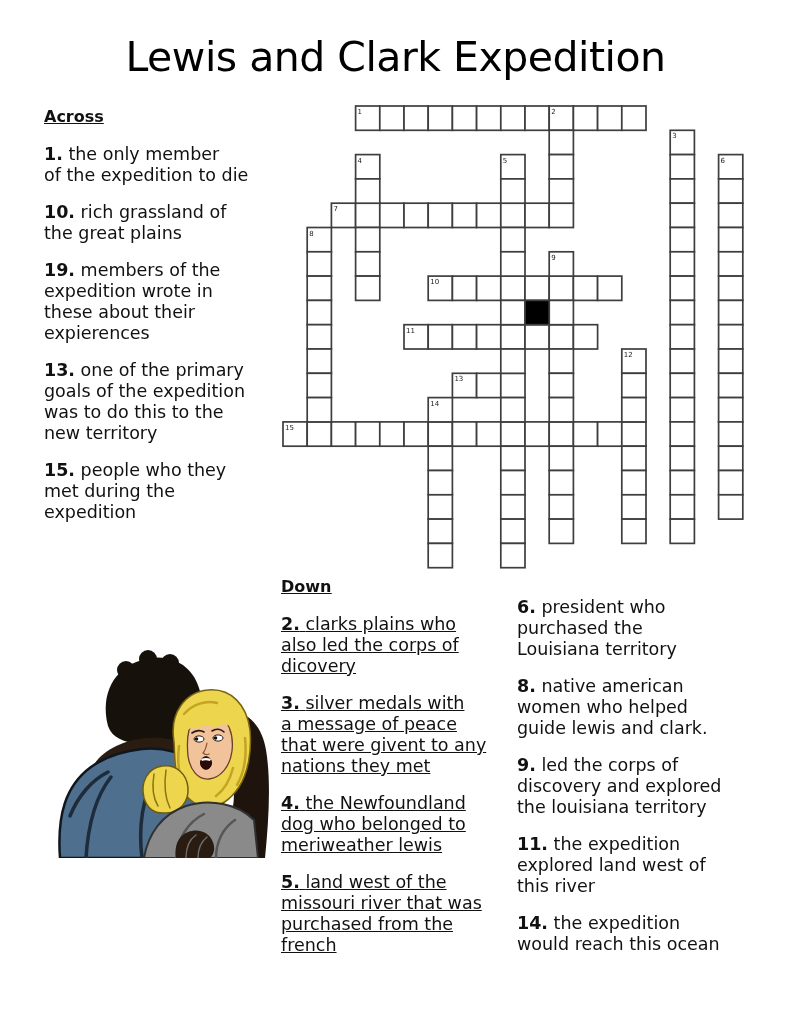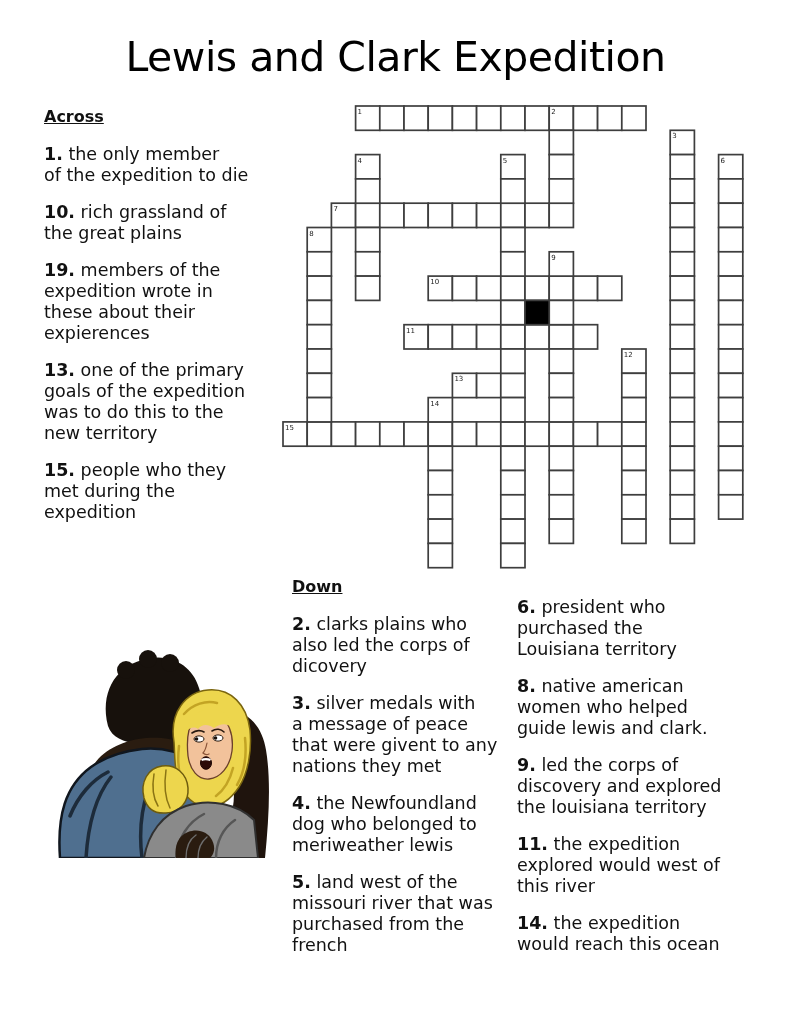--- a/index.html
+++ b/index.html
@@ -13,21 +13,21 @@
   }
   .clue-col{position:absolute;font-size:17.5px;line-height:21px;color:#111;}
   .clue-hdr{
     font-size:16px;font-weight:bold;text-decoration:underline;
     margin:0 0 6px 0;line-height:22px;
   }
   .clue{margin:16px 0 5px 0;}
   .clue .cnum{font-weight:bold;}
   .clue .ctext{white-space:pre-line;}
   #across-col{left:44px;top:106px;width:244px;}
-  #down-left-col{left:292px;top:576px;width:232px;}
+  #down-left-col{left:281px;top:576px;width:232px;text-decoration:underline;}
   #down-right-col{left:517px;top:581px;width:242px;}
   #grid-svg{position:absolute;left:281px;top:104px;}
   #illustration{position:absolute;left:48px;top:646px;}
 </style>
 </head>
 <body>
 
 <div class="page">
 
   <div class="title">Lewis and Clark Expedition</div>
@@ -230,21 +230,21 @@
     <p class="clue"><span class="cnum">6.</span> <span class="ctext">president who
 purchased the
 Louisiana territory</span></p>
     <p class="clue"><span class="cnum">8.</span> <span class="ctext">native american
 women who helped
 guide lewis and clark.</span></p>
     <p class="clue"><span class="cnum">9.</span> <span class="ctext">led the corps of
 discovery and explored
 the louisiana territory</span></p>
     <p class="clue"><span class="cnum">11.</span> <span class="ctext">the expedition
-explored would west of
+explored land west of
 this river</span></p>
     <p class="clue"><span class="cnum">14.</span> <span class="ctext">the expedition
 would reach this ocean</span></p>
   </div>
 
   <svg id="illustration" width="226" height="212" viewBox="0 0 226 212" xmlns="http://www.w3.org/2000/svg">
 
     <path d="M138,44 C150,40 160,52 162,66 C164,80 159,90 150,94 L134,84 C142,72 142,56 138,44 Z" stroke="#3a241a" stroke-width="1.2" fill="#e9b68d"></path>
 
     <path d="M60,80 C52,48 66,22 94,14 C120,6 144,18 151,42 C157,60 152,78 141,89 C128,100 107,103 91,99 C75,95 64,92 60,80 Z" fill="#17110c"></path>

